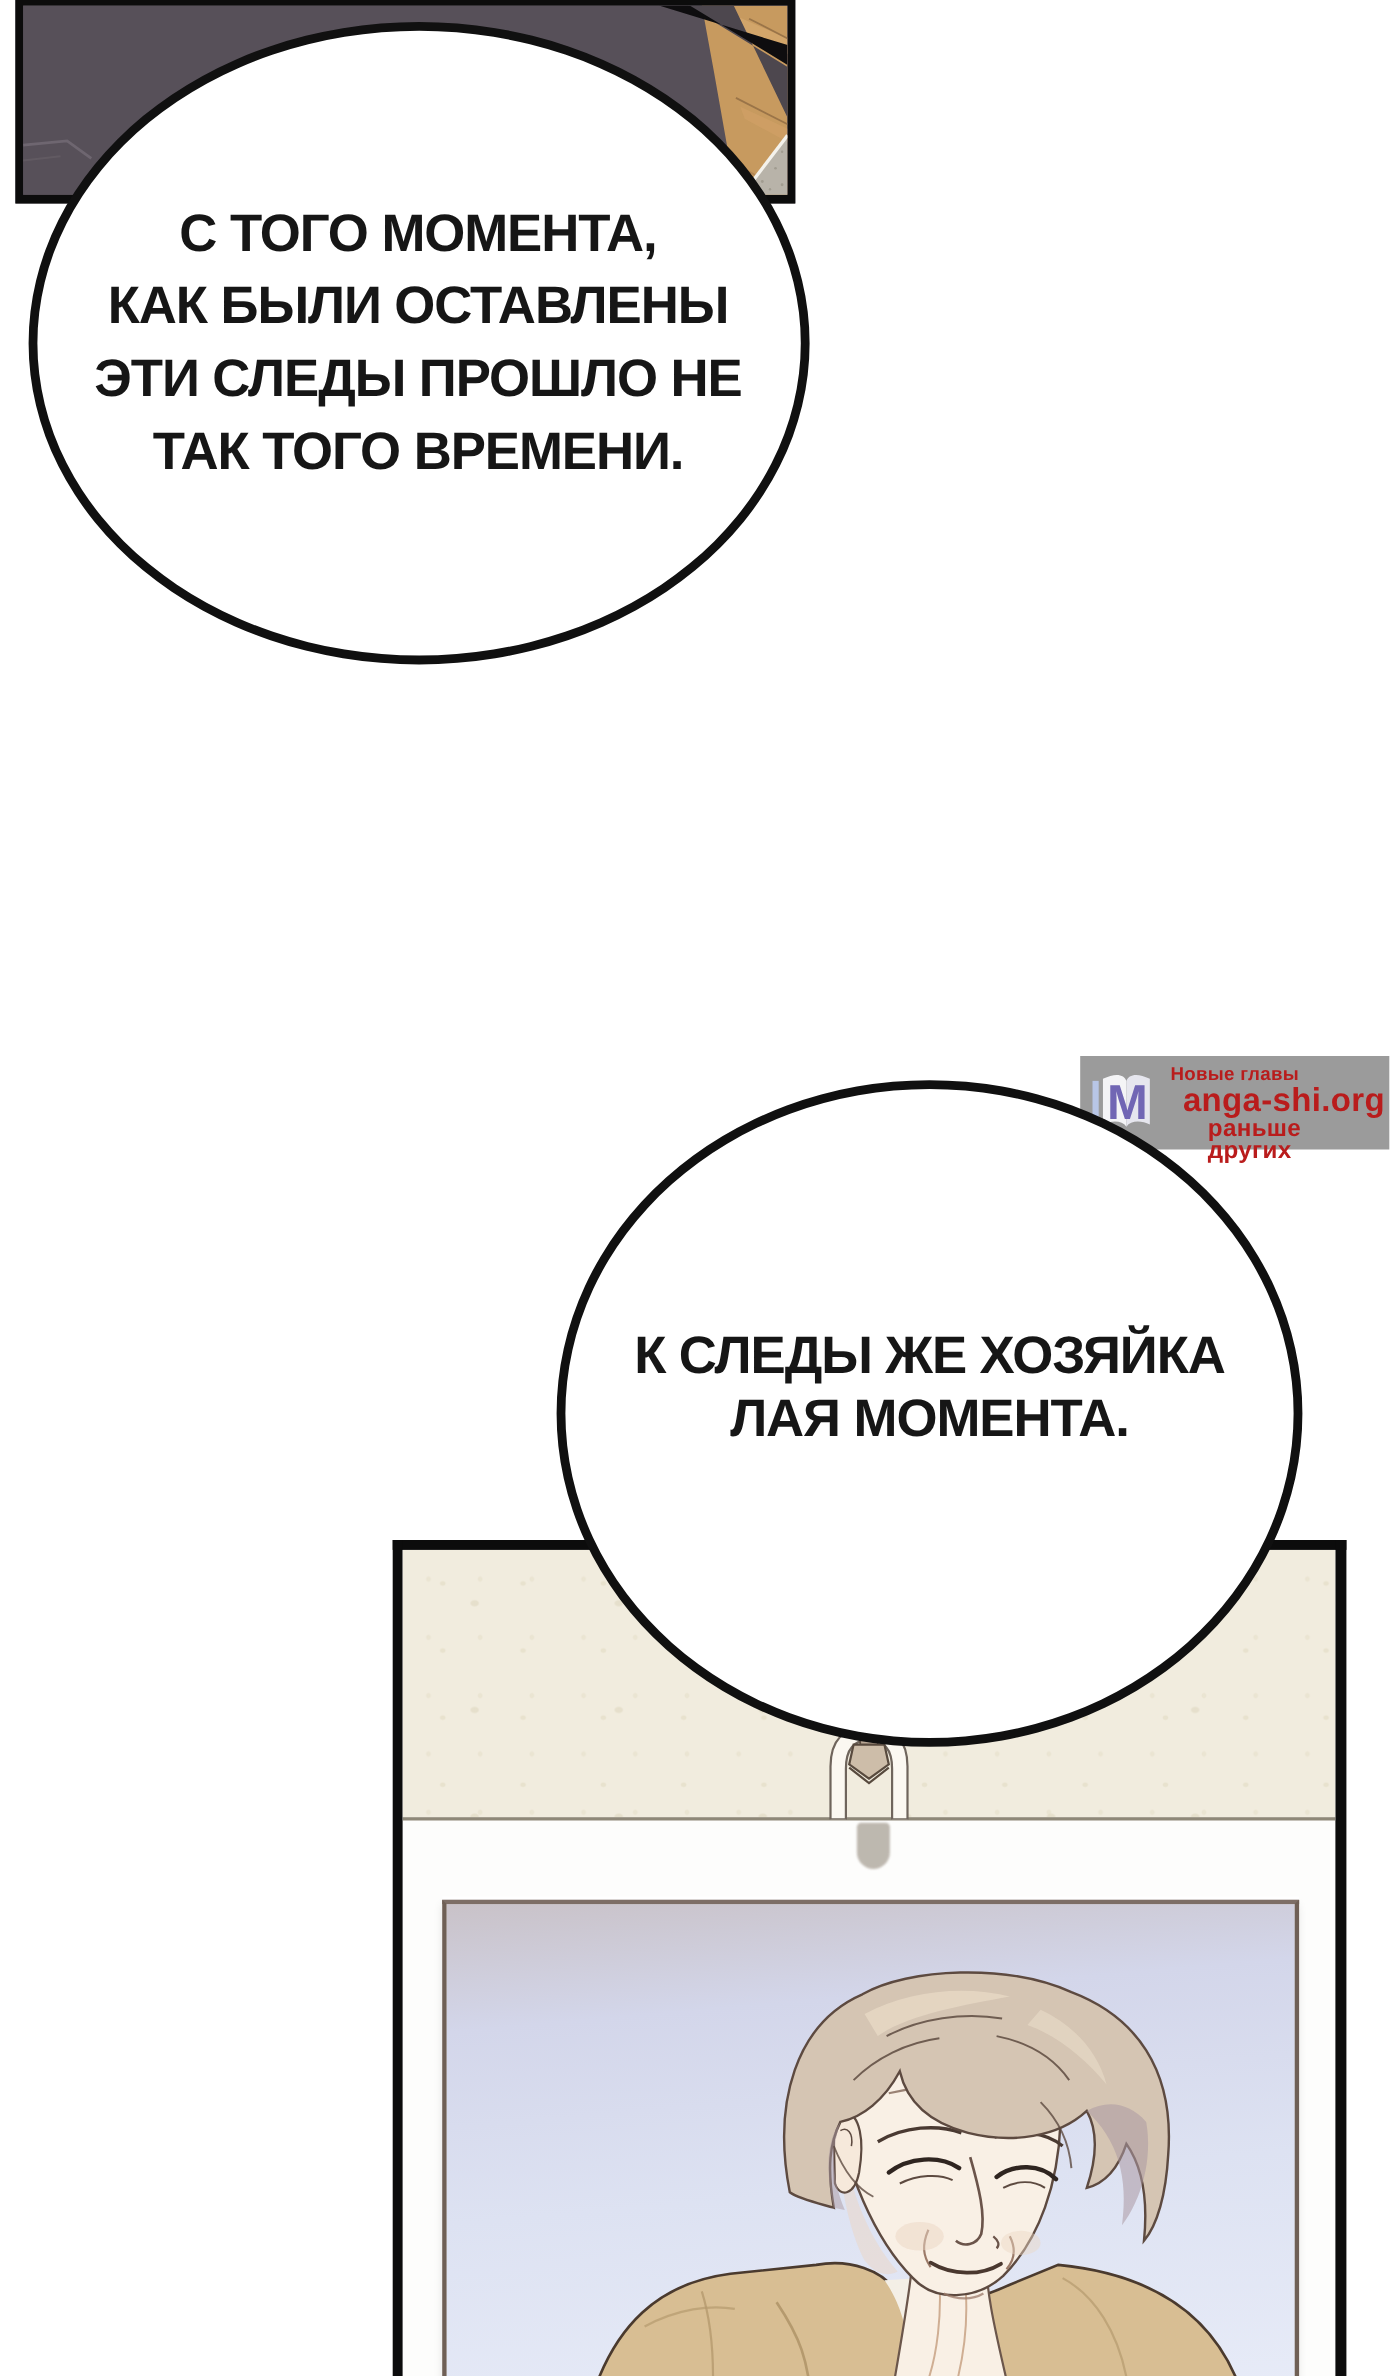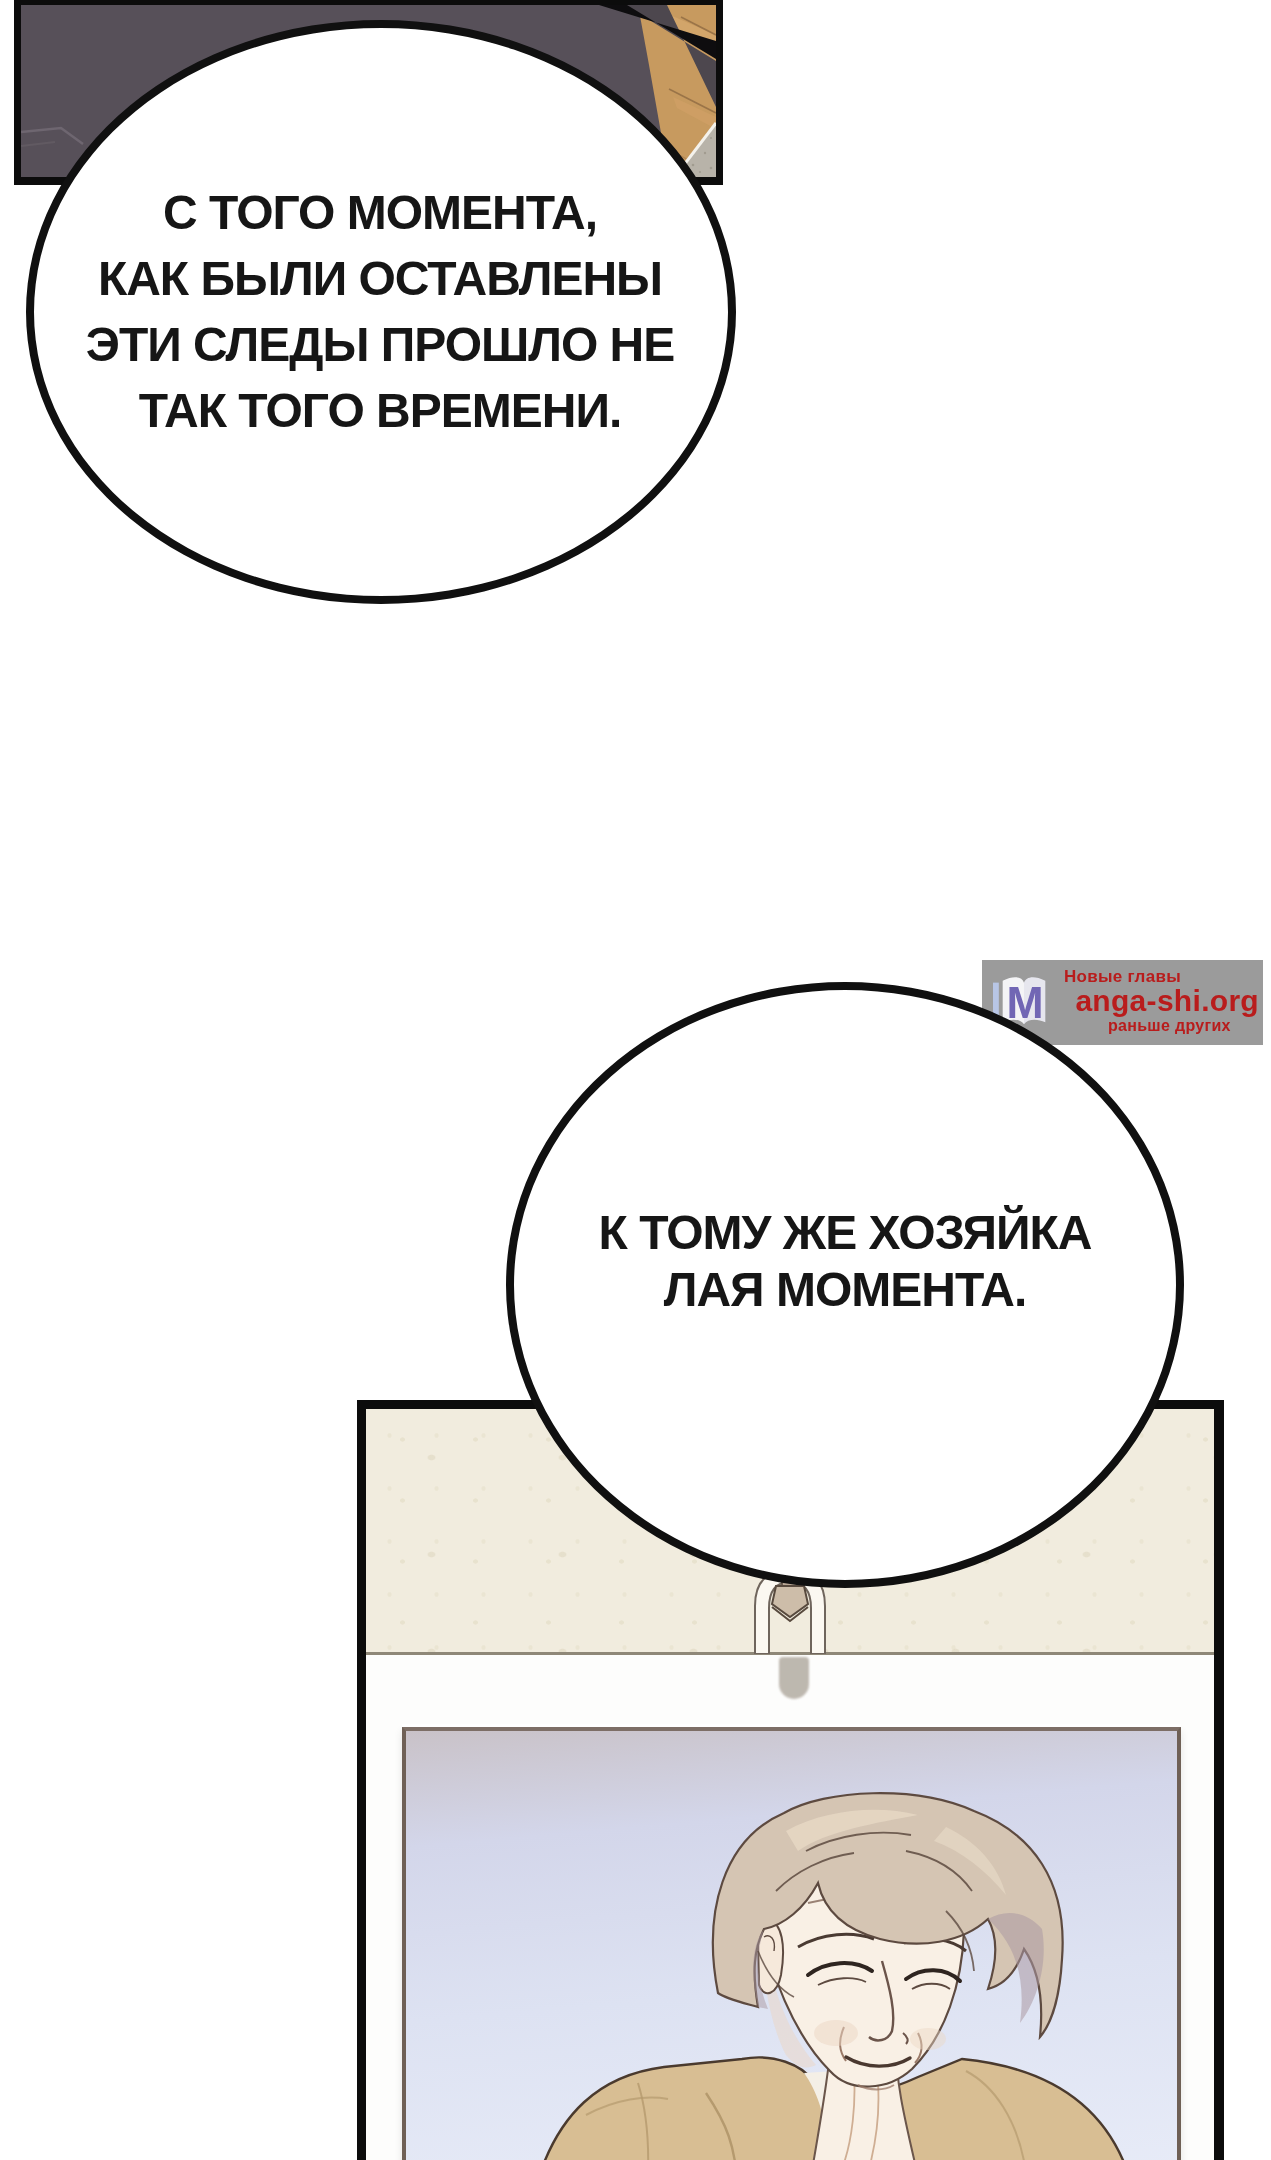--- a/index.html
+++ b/index.html
@@ -43,21 +43,21 @@
                overflow:hidden;}
   .photo-frame svg{display:block;width:100%;height:100%;}
 
   
   .watermark{position:absolute;left:982px;top:960px;width:281px;height:85px;
              background:rgba(130,130,130,.8);}
   .wm-book{position:absolute;left:11px;top:13px;}
   .wm-lines{position:absolute;left:82px;top:7px;width:195px;color:#b91c1c;font-weight:bold;}
   .wm-top{font-size:17px;line-height:19px;letter-spacing:.3px;}
   .wm-site{font-size:30px;line-height:30px;letter-spacing:.3px;text-align:right;}
-  .wm-bottom{font-size:16px;line-height:20px;margin-left:44px;letter-spacing:.3px;}
+  .wm-bottom{font-size:22px;line-height:20px;margin-left:34px;letter-spacing:.3px;}
 </style>
 </head>
 <body>
 
 <div class="page">
 
   <div class="panel-top">
     <svg viewBox="0 0 695 173" width="695" height="173">
       <rect x="0" y="0" width="695" height="173" fill="#575059"></rect>
 
@@ -179,17 +179,17 @@
     </svg>
     <div class="wm-lines">
       <div class="wm-top">Новые главы</div>
       <div class="wm-site">anga-shi.org</div>
       <div class="wm-bottom">раньше других</div>
     </div>
   </div>
 
   <div class="bubble bubble-2"></div>
   <div class="bubble-text text-2">
-    <div>К ТОМУ ЖЕ ХОЗЯЙКА</div>
+    <div>К СЛЕДЫ ЖЕ ХОЗЯЙКА</div>
     <div>ЛАЯ МОМЕНТА.</div>
   </div>
 
 </div>
 
 </body></html>

